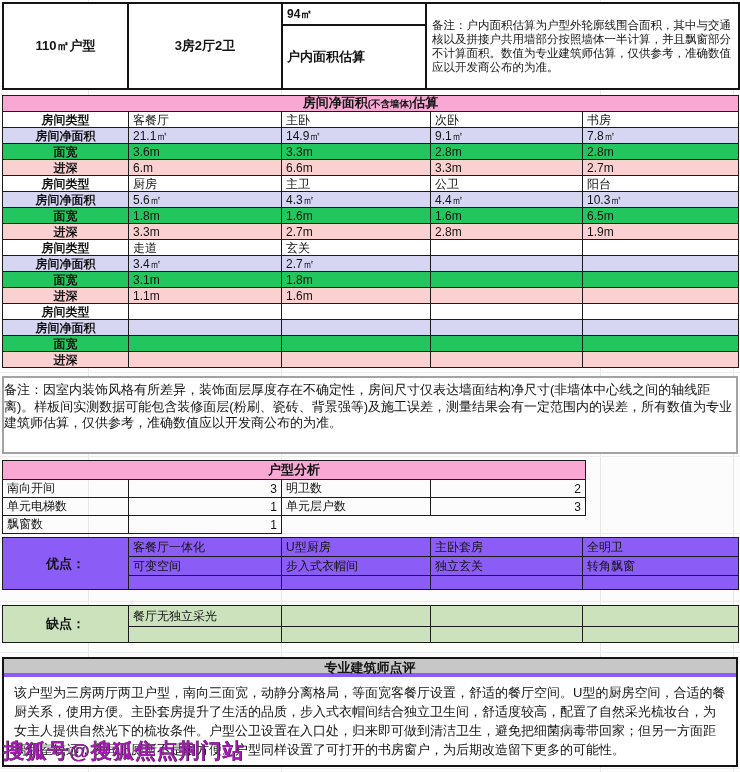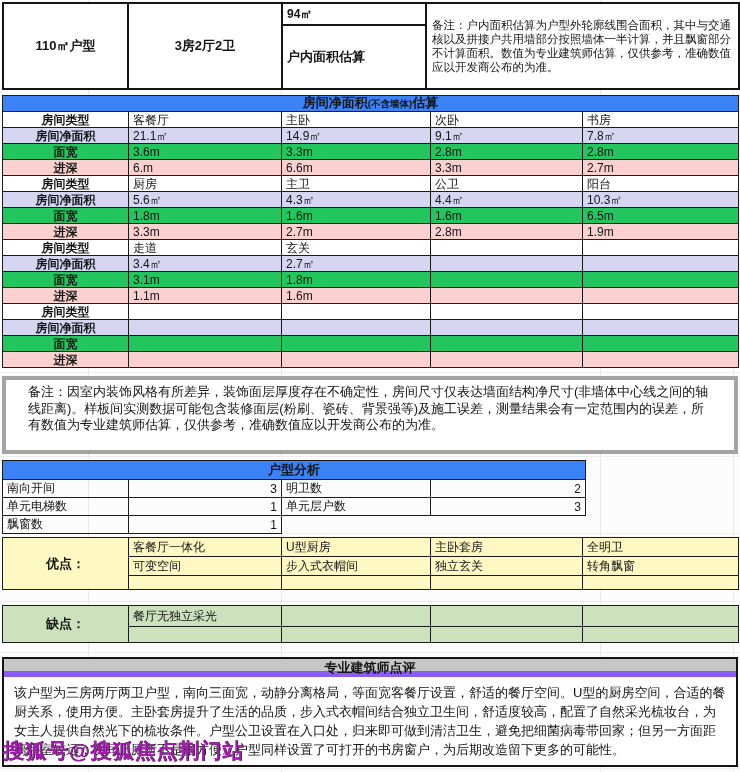--- a/index.html
+++ b/index.html
@@ -24,51 +24,51 @@
   .top-table { width:736px; }
   .top-table td { border:2px solid #141414; }
   .cell-big { font-weight:bold; font-size:13px; text-align:center; }
   .cell-area-val { font-size:12px; font-weight:bold; height:14px; }
   .cell-area-lbl { font-weight:bold; font-size:13px; }
   .cell-note { font-weight:normal; font-size:11.5px; white-space:normal; line-height:14px; padding:14px 5px; vertical-align:top; }
 
   
   .room-table { width:736px; }
   .room-table td { height:16px; line-height:14px; }
-  .title-bar { background:#3b82f6; text-align:center; font-weight:bold; font-size:13px; height:17px; }
+  .title-bar { background:#f9a8d4; text-align:center; font-weight:bold; font-size:13px; height:17px; }
   .title-bar .small { font-size:9.5px; }
   .lbl { font-weight:bold; text-align:center; }
   .r-area td { background:#d6d6f2; }
   .r-width td { background:#22c55e; }
   .r-depth td { background:#fbd0d0; }
   .r-type td { background:#ffffff; }
 
   
   .note-box {
-    width:736px; height:78px; border:4px solid #a3a3a3; background:#ffffff;
-    font-size:13px; line-height:16.5px; padding:4px 22px; overflow:hidden;
+    width:736px; height:78px; border:2px solid #a3a3a3; background:#ffffff;
+    font-size:13px; line-height:16.5px; padding:4px 0; overflow:hidden;
   }
 
   
   .analysis-table { width:583px; background:transparent; }
   .analysis-table td { height:17px; }
   .analysis-table .num { text-align:right; }
   .ghost { border:none !important; background:transparent !important; }
 
   
   .pros-table, .cons-table { width:736px; }
-  .pros-table td { background:#fef9c3; height:19px;margin-top:23px; }
+  .pros-table td { background:#8b5cf6; height:19px;margin-top:23px; }
   .pros-table tr.short td { height:14px; }
   .cons-table td { background:#cbe2bd; height:21px; }
   .cons-table tr.short td { height:16px; }
   .side-lbl { font-weight:bold; text-align:center; font-size:13px; }
 
   
   .review { width:736px; border:2px solid #141414; background:#ffffff; }
-  .review-title { background:#c7c7c7; border-bottom:6px solid #8b5cf6; text-align:center; font-weight:bold; font-size:13px; height:18px; line-height:18px; }
+  .review-title { background:#c7c7c7; border-bottom:4px solid #8b5cf6; text-align:center; font-weight:bold; font-size:13px; height:18px; line-height:18px; }
   .review-body { padding:6px 10px; font-size:13px; line-height:19px; height:88px; overflow:hidden; white-space:normal; }
 
   
   .watermark {
     position:absolute; left:3px; top:737px; z-index:2;
     font-size:21px; font-weight:900; letter-spacing:1px;
     color:#a21caf; text-shadow:0.6px 0 0 #161616;
   }
 </style>
 </head>

